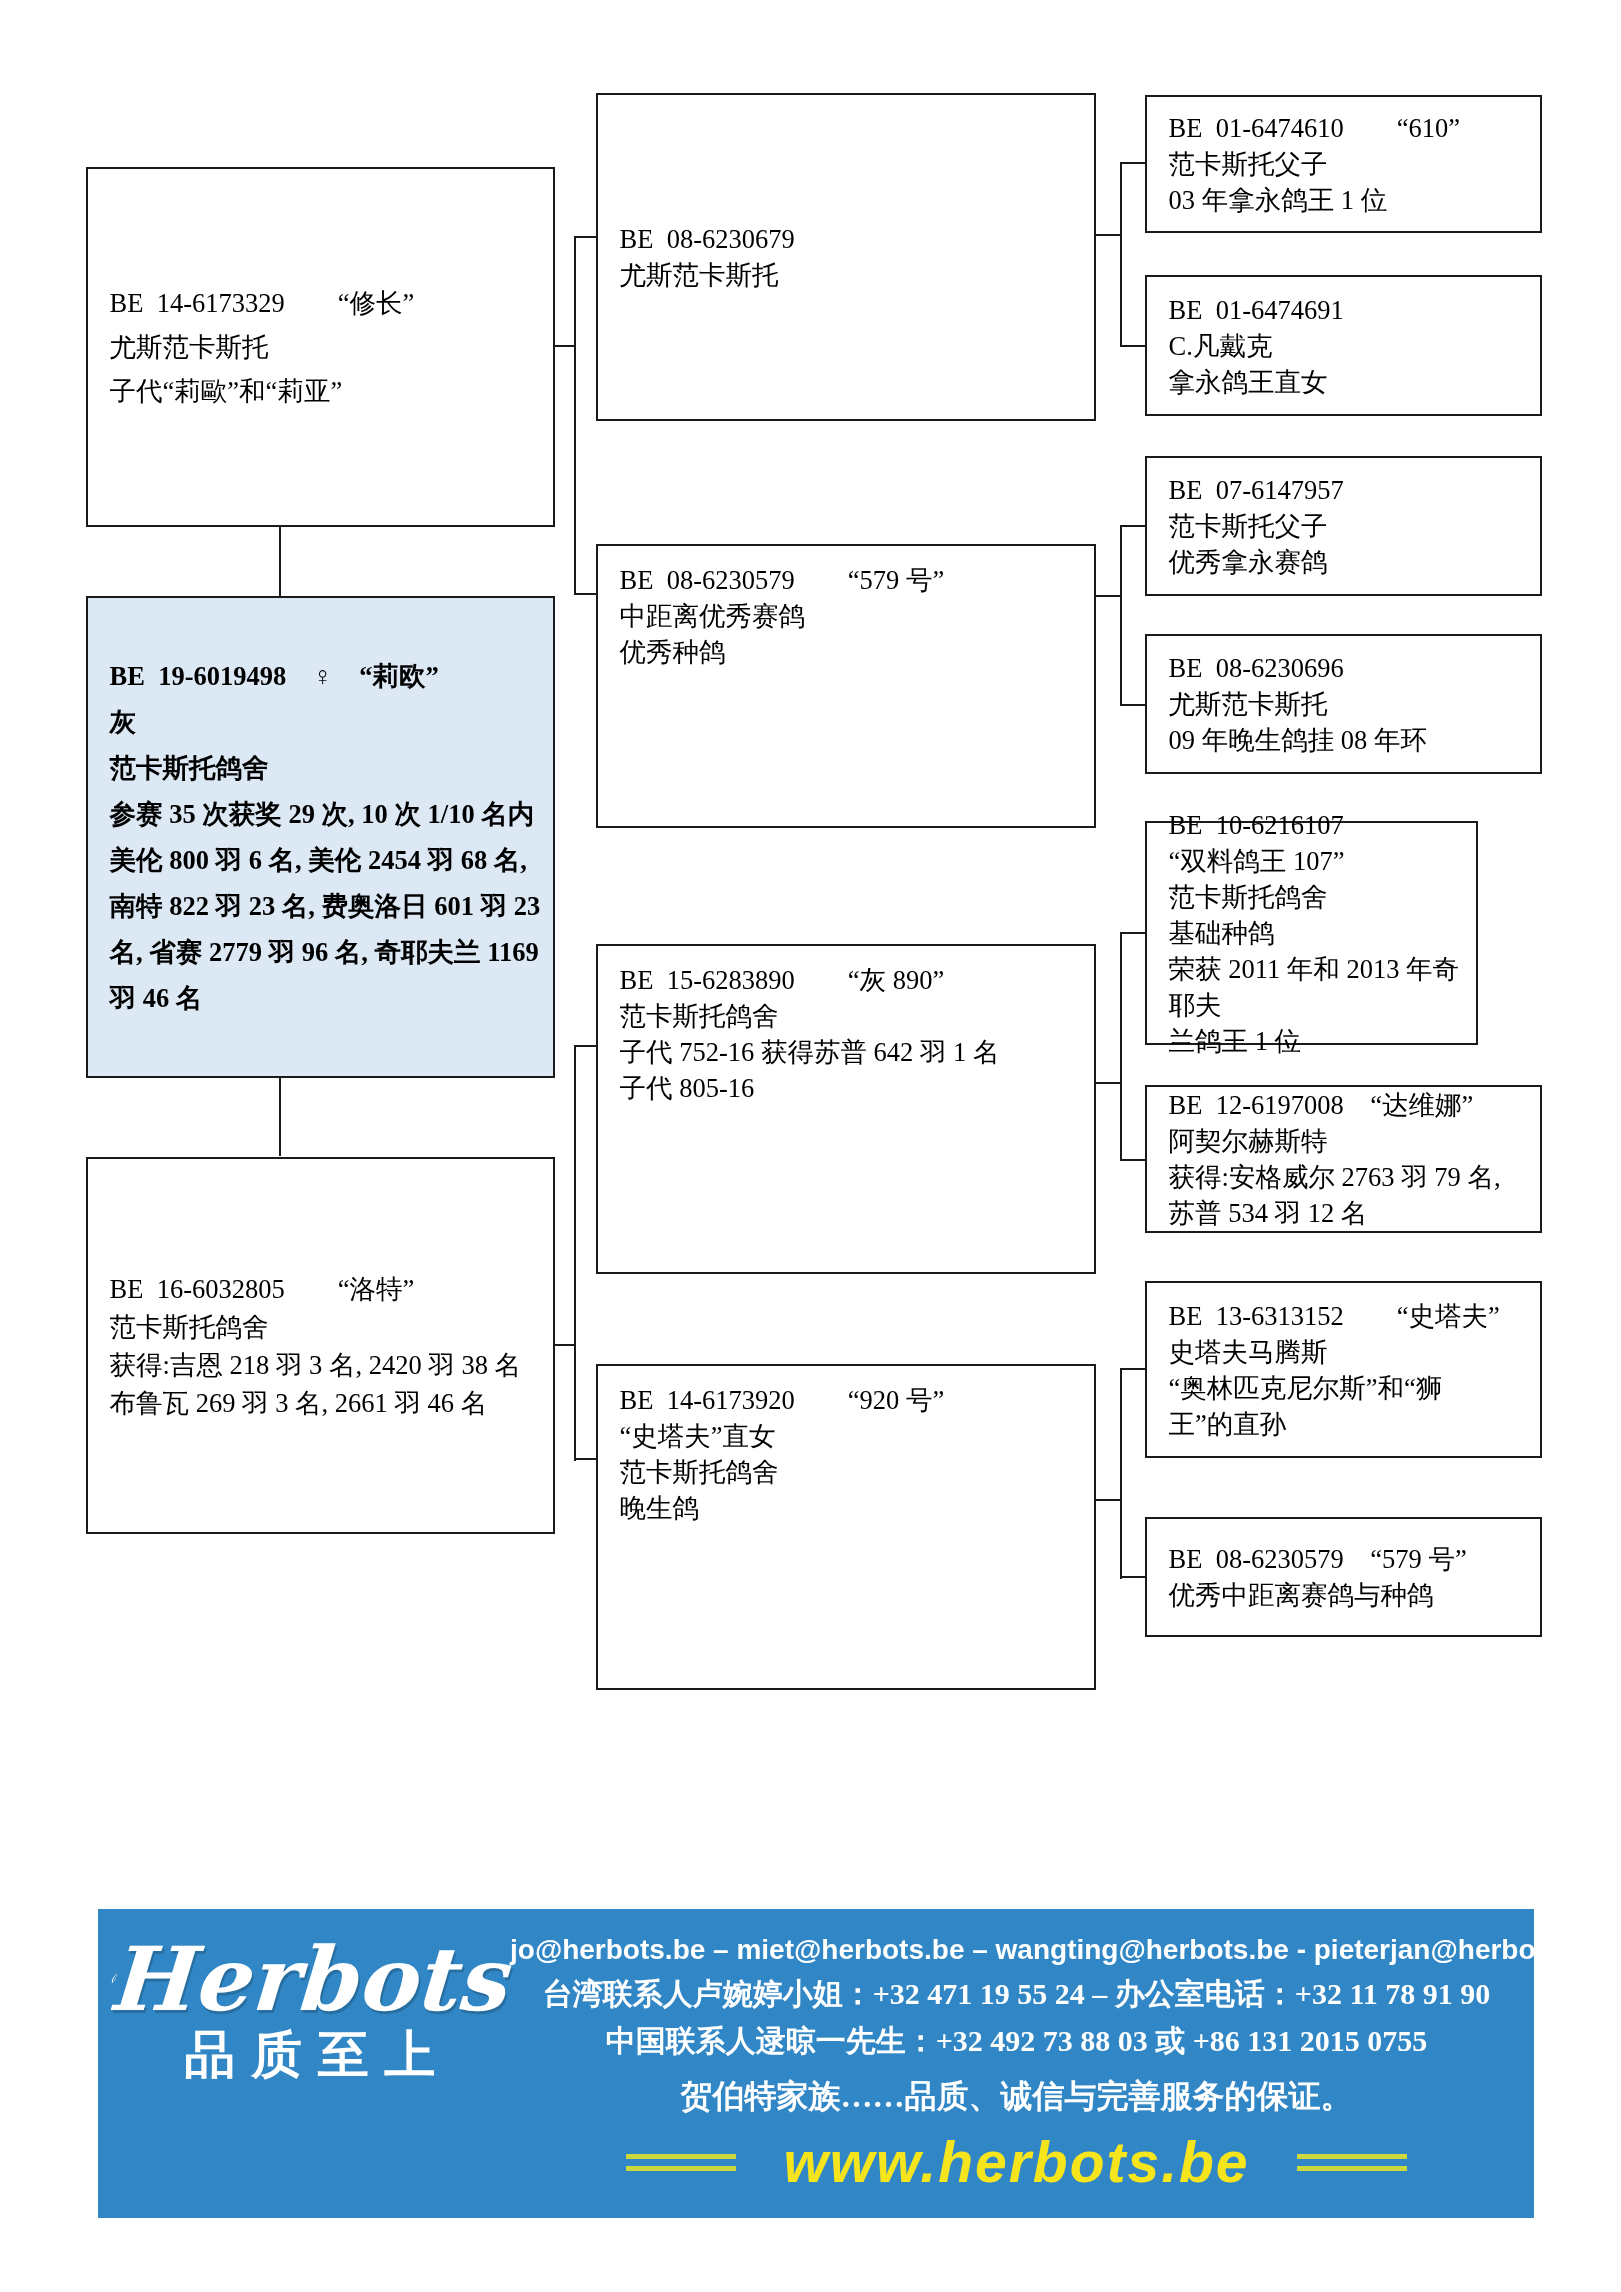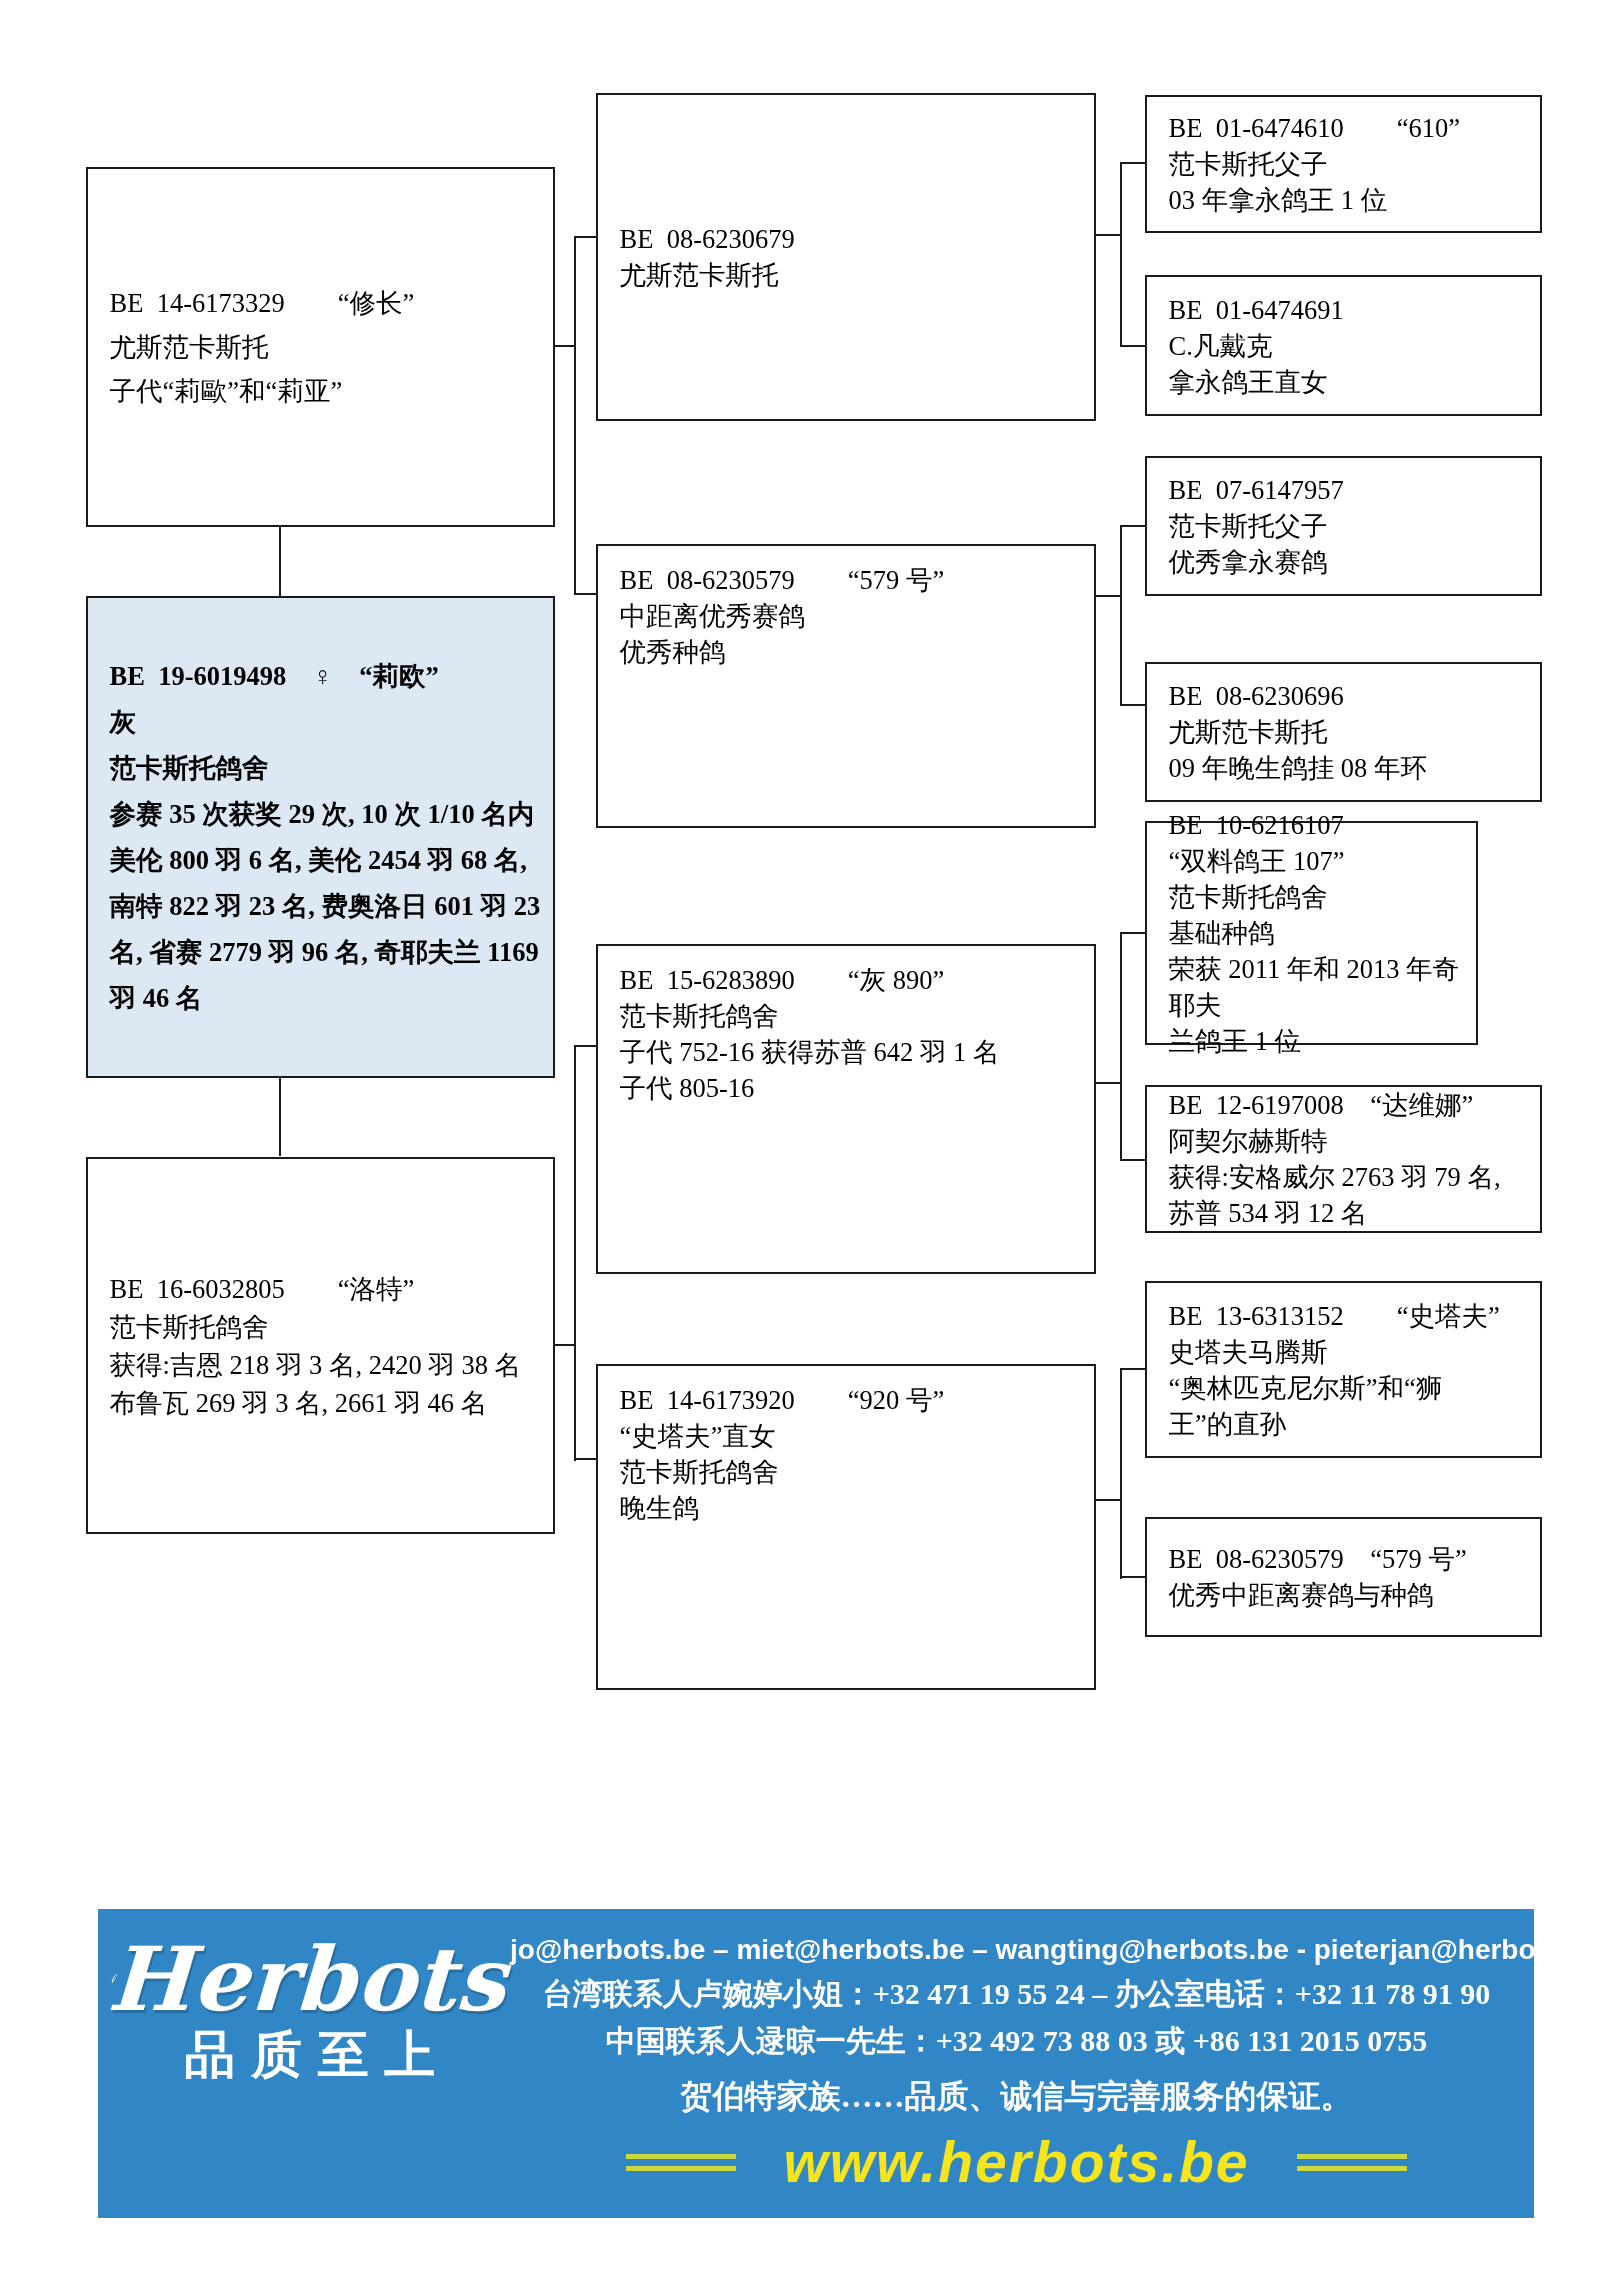--- a/index.html
+++ b/index.html
@@ -97,21 +97,21 @@
   <div class="pbox" style="left:1145px;top:275px;width:397px;height:141px;">
       <div class="pline">BE  01-6474691</div>
       <div class="pline">C.凡戴克</div>
       <div class="pline">拿永鸽王直女</div>
     </div>
   <div class="pbox" style="left:1145px;top:456px;width:397px;height:140px;">
       <div class="pline">BE  07-6147957</div>
       <div class="pline">范卡斯托父子</div>
       <div class="pline">优秀拿永赛鸽</div>
     </div>
-  <div class="pbox" style="left:1145px;top:634px;width:397px;height:140px;margin-top:28px;">
+  <div class="pbox" style="left:1145px;top:634px;width:397px;height:140px;">
       <div class="pline">BE  08-6230696</div>
       <div class="pline">尤斯范卡斯托</div>
       <div class="pline">09 年晚生鸽挂 08 年环</div>
     </div>
   <div class="pbox" style="left:1145px;top:821px;width:333px;height:224px;">
       <div class="pline">BE  10-6216107</div>
       <div class="pline">“双料鸽王 107”</div>
       <div class="pline">范卡斯托鸽舍</div>
       <div class="pline">基础种鸽</div>
       <div class="pline">荣获 2011 年和 2013 年奇耶夫</div>

